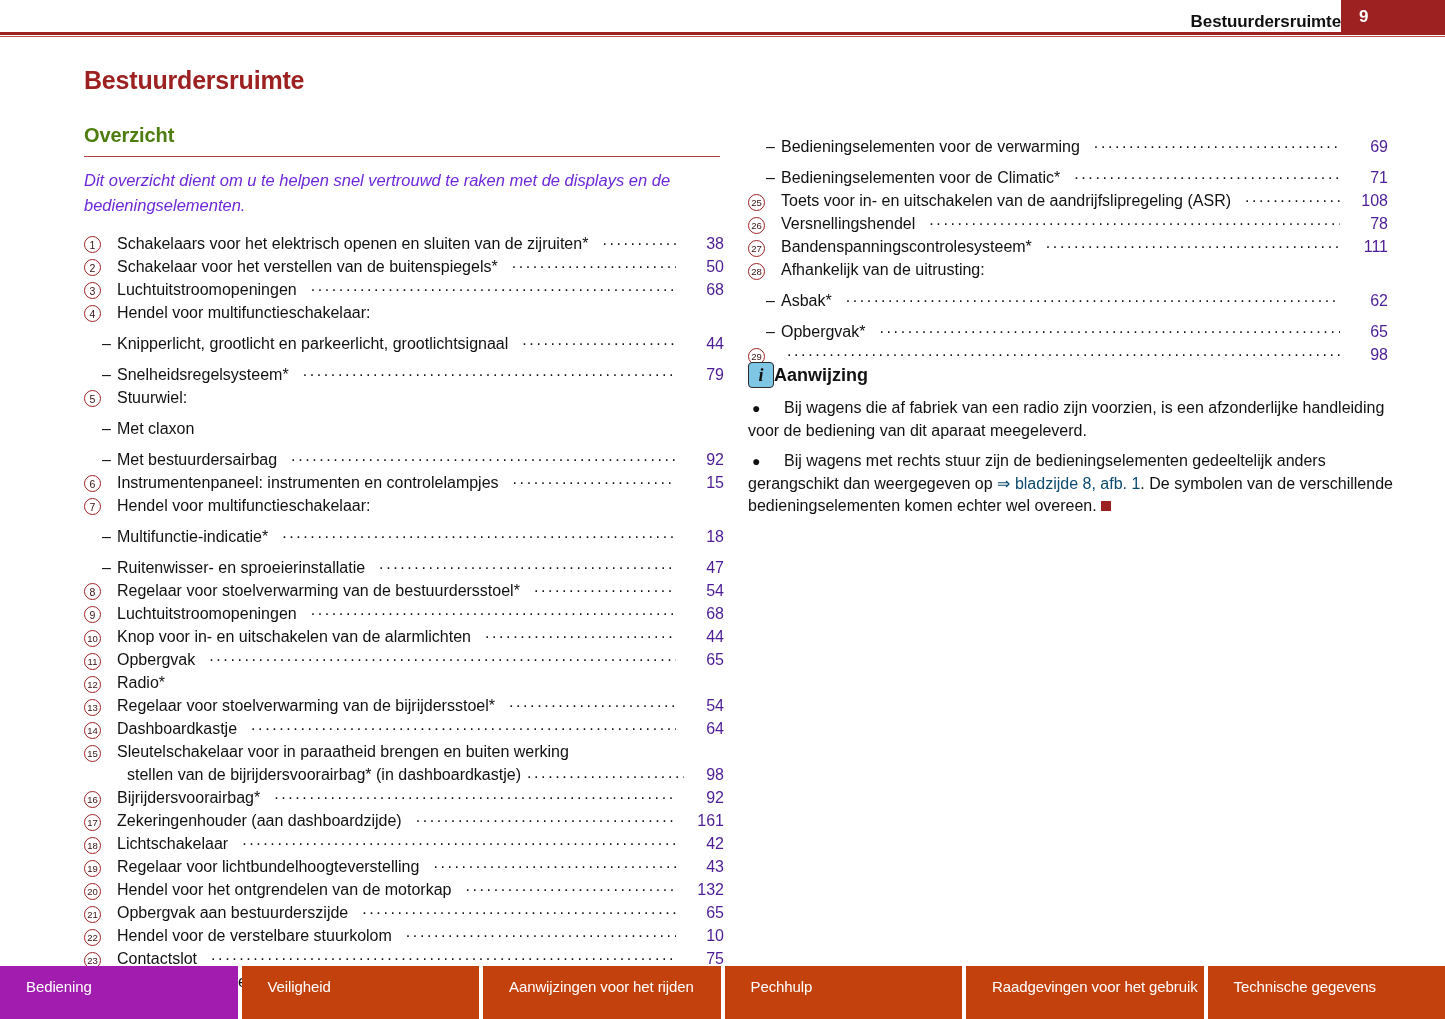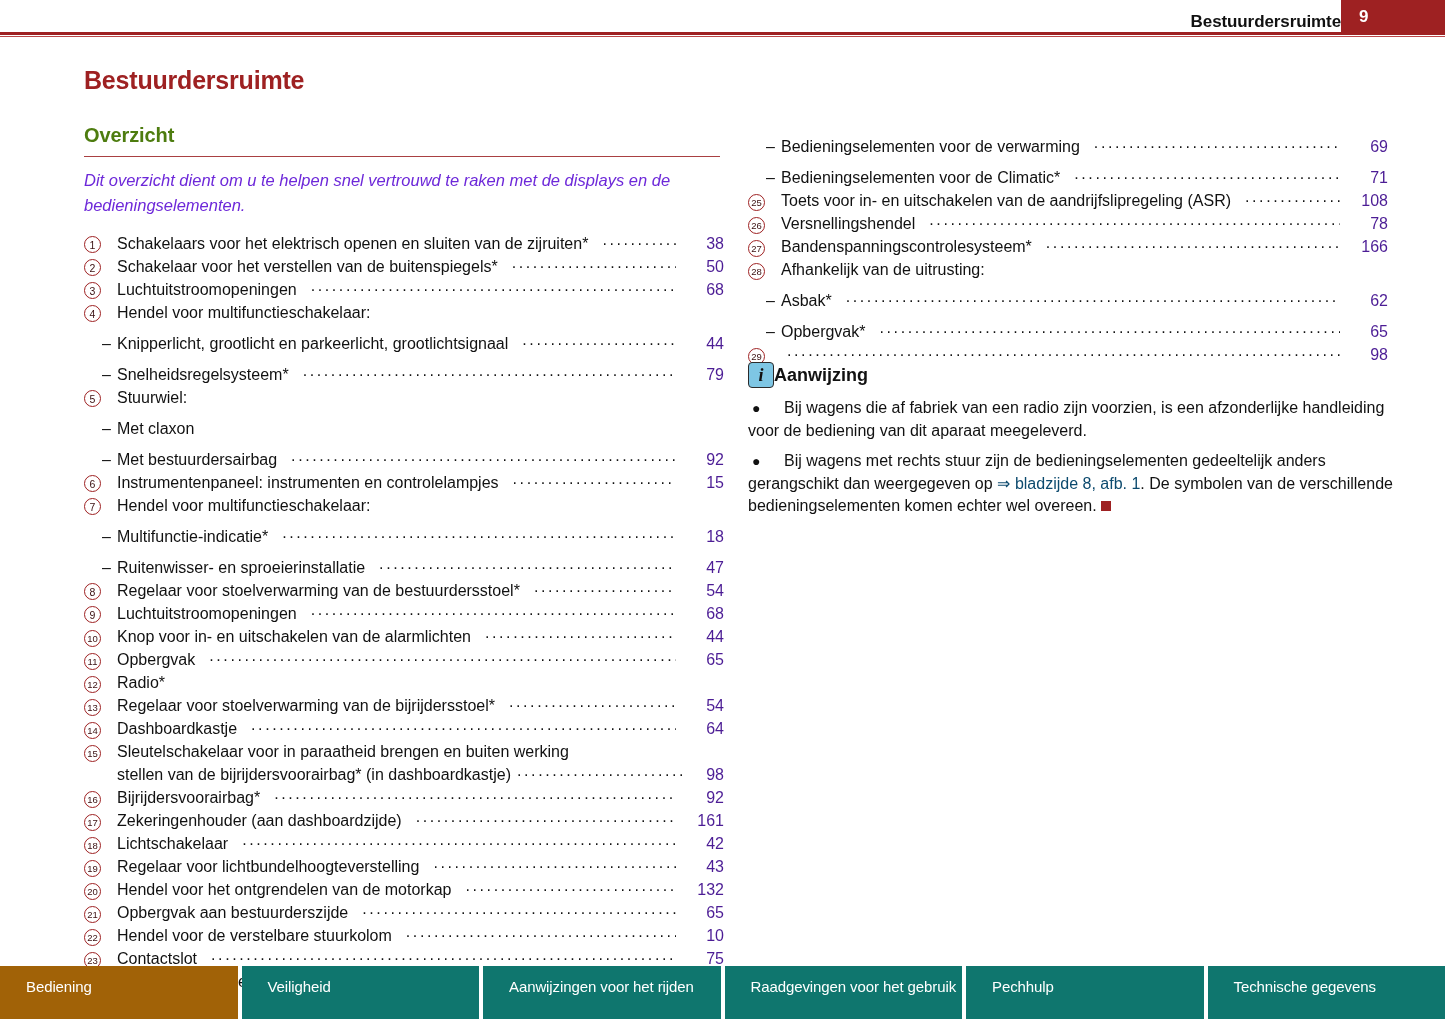--- a/index.html
+++ b/index.html
@@ -193,21 +193,22 @@
     flex: 1 1 auto;
     min-width: 0;
   }
   .toc-multi .line1 {
     font-size: 16px;
     line-height: 23px;
     color: #111111;
   }
   .toc-multi .line2 {
     display: flex;
-    align-items: center;
+    align-items: flex-end;
+    margin-left: 10px;
   }
 
   .sub-row .marker-cell { width: 33px; flex: 0 0 33px; }
 
   
   .note {
     position: absolute;
     left: 748px;
     top: 362px;
     width: 650px;
@@ -274,30 +275,30 @@
     position: absolute;
     left: 0;
     bottom: 0;
     width: 1445px;
     height: 53px;
     display: flex;
     gap: 4px;
   }
   .tab {
     flex: 1 1 0;
-    background: #0f766e;
+    background: #c2410c;
     color: #ffffff;
     font-size: 15px;
     line-height: 18px;
     font-weight: normal;
     padding: 12px 0 0 26px;
     box-sizing: border-box;
     letter-spacing: -0.1px;
   }
-  .tab.active { background: #a16207; }
+  .tab.active { background: #a21caf; }
 </style>
 </head>
 <body>
 
 <div class="page-header">
   <div class="header-title">Bestuurdersruimte</div>
   <div class="header-pagenum-block">
     <div class="header-pagenum">9</div>
   </div>
 </div>
@@ -586,21 +587,21 @@
         <span class="toc-label">Versnellingshendel</span>
         <span class="toc-leader">........................................................................................................................</span>
         <span class="toc-page">78</span>
       </div>
     </div>
     <div class="toc-row">
       <div class="marker-cell"><span class="marker wide">27</span></div>
       <div class="toc-body">
         <span class="toc-label">Bandenspanningscontrolesysteem*</span>
         <span class="toc-leader">........................................................................................................................</span>
-        <span class="toc-page">166</span>
+        <span class="toc-page">111</span>
       </div>
     </div>
     <div class="toc-row">
       <div class="marker-cell"><span class="marker wide">28</span></div>
       <div class="toc-body">
         <span class="toc-label">Afhankelijk van de uitrusting:</span>
         <span class="toc-leader none"></span>
         <span class="toc-page"></span>
       </div>
     </div>
@@ -643,16 +644,16 @@
   <div class="note-para">
     <span class="note-bullet">●</span>
     <span class="first-indent">Bij wagens met rechts stuur zijn de bedieningselementen gedeeltelijk anders gerangschikt dan weergegeven op </span><span class="xref">⇒ bladzijde 8, afb. 1</span><span>. De symbolen van de verschillende bedieningselementen komen echter wel overeen.</span><span class="endmark"></span>
   </div>
 </div>
 
 <div class="footer" id="footer">
     <div class="tab active">Bediening</div>
     <div class="tab">Veiligheid</div>
     <div class="tab">Aanwijzingen voor het rijden</div>
+    <div class="tab">Pechhulp</div>
     <div class="tab">Raadgevingen voor het gebruik</div>
-    <div class="tab">Pechhulp</div>
     <div class="tab">Technische gegevens</div>
   </div>
 
 </body></html>

